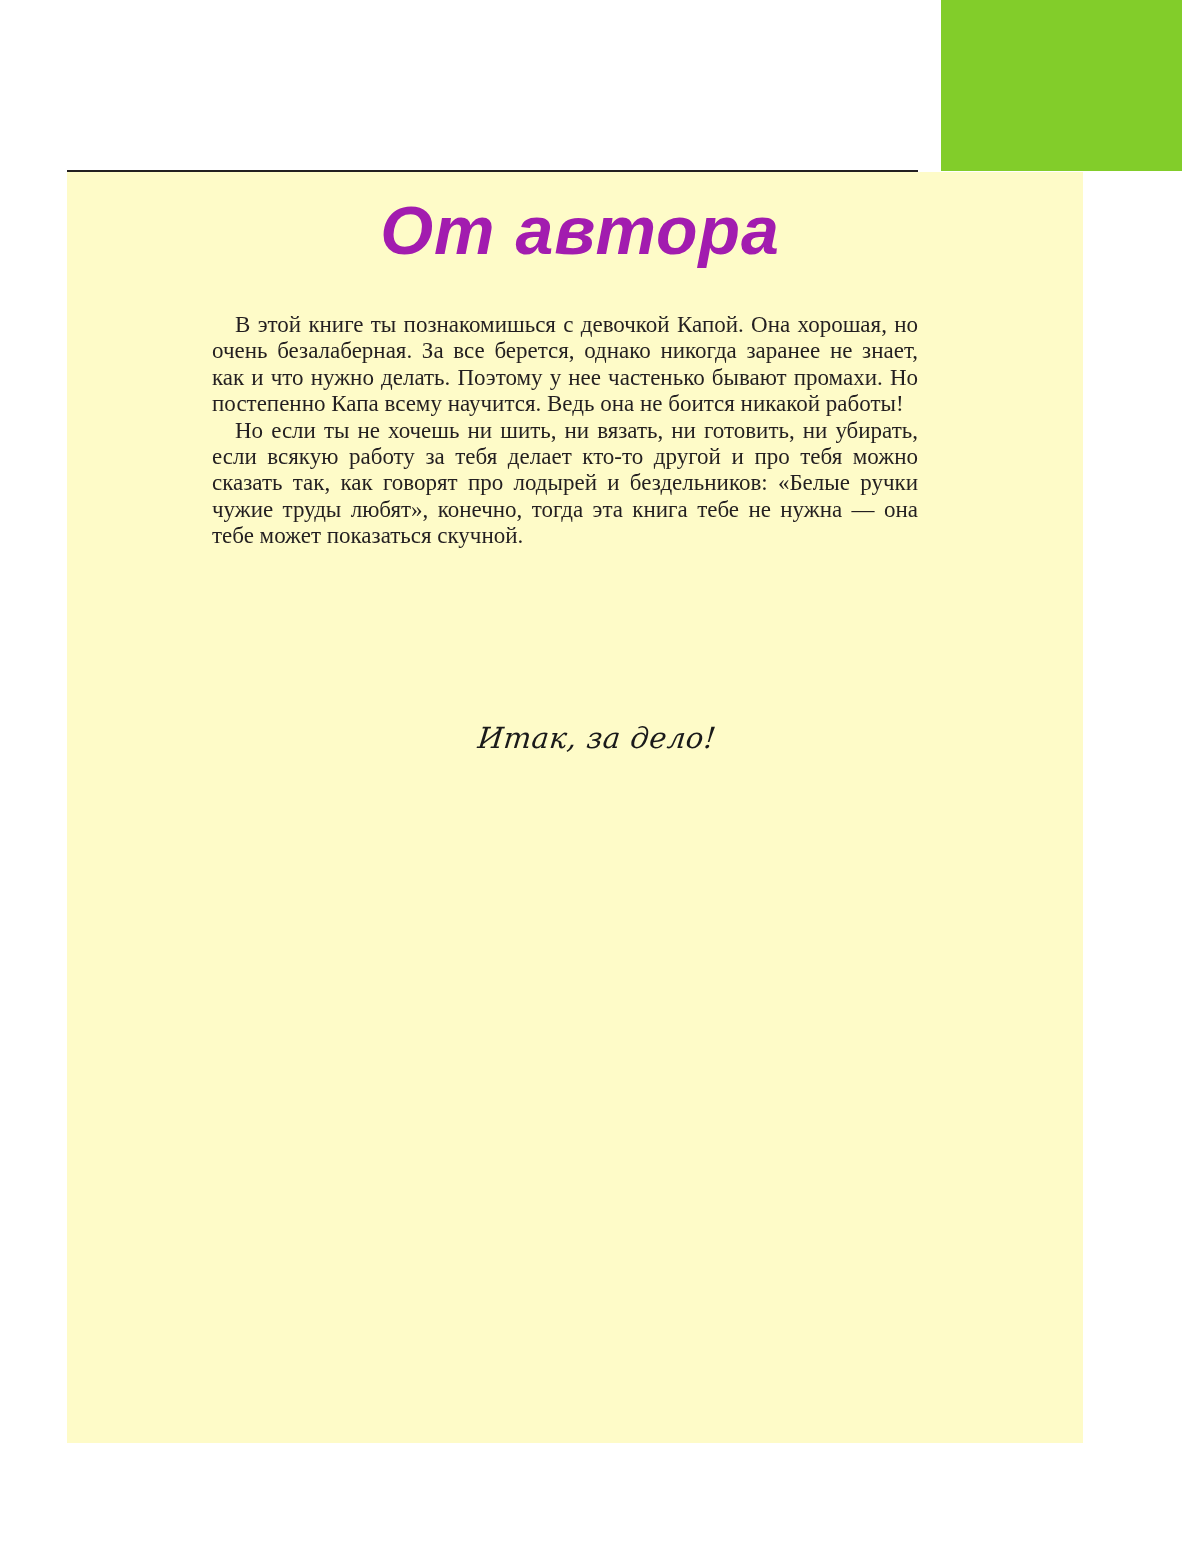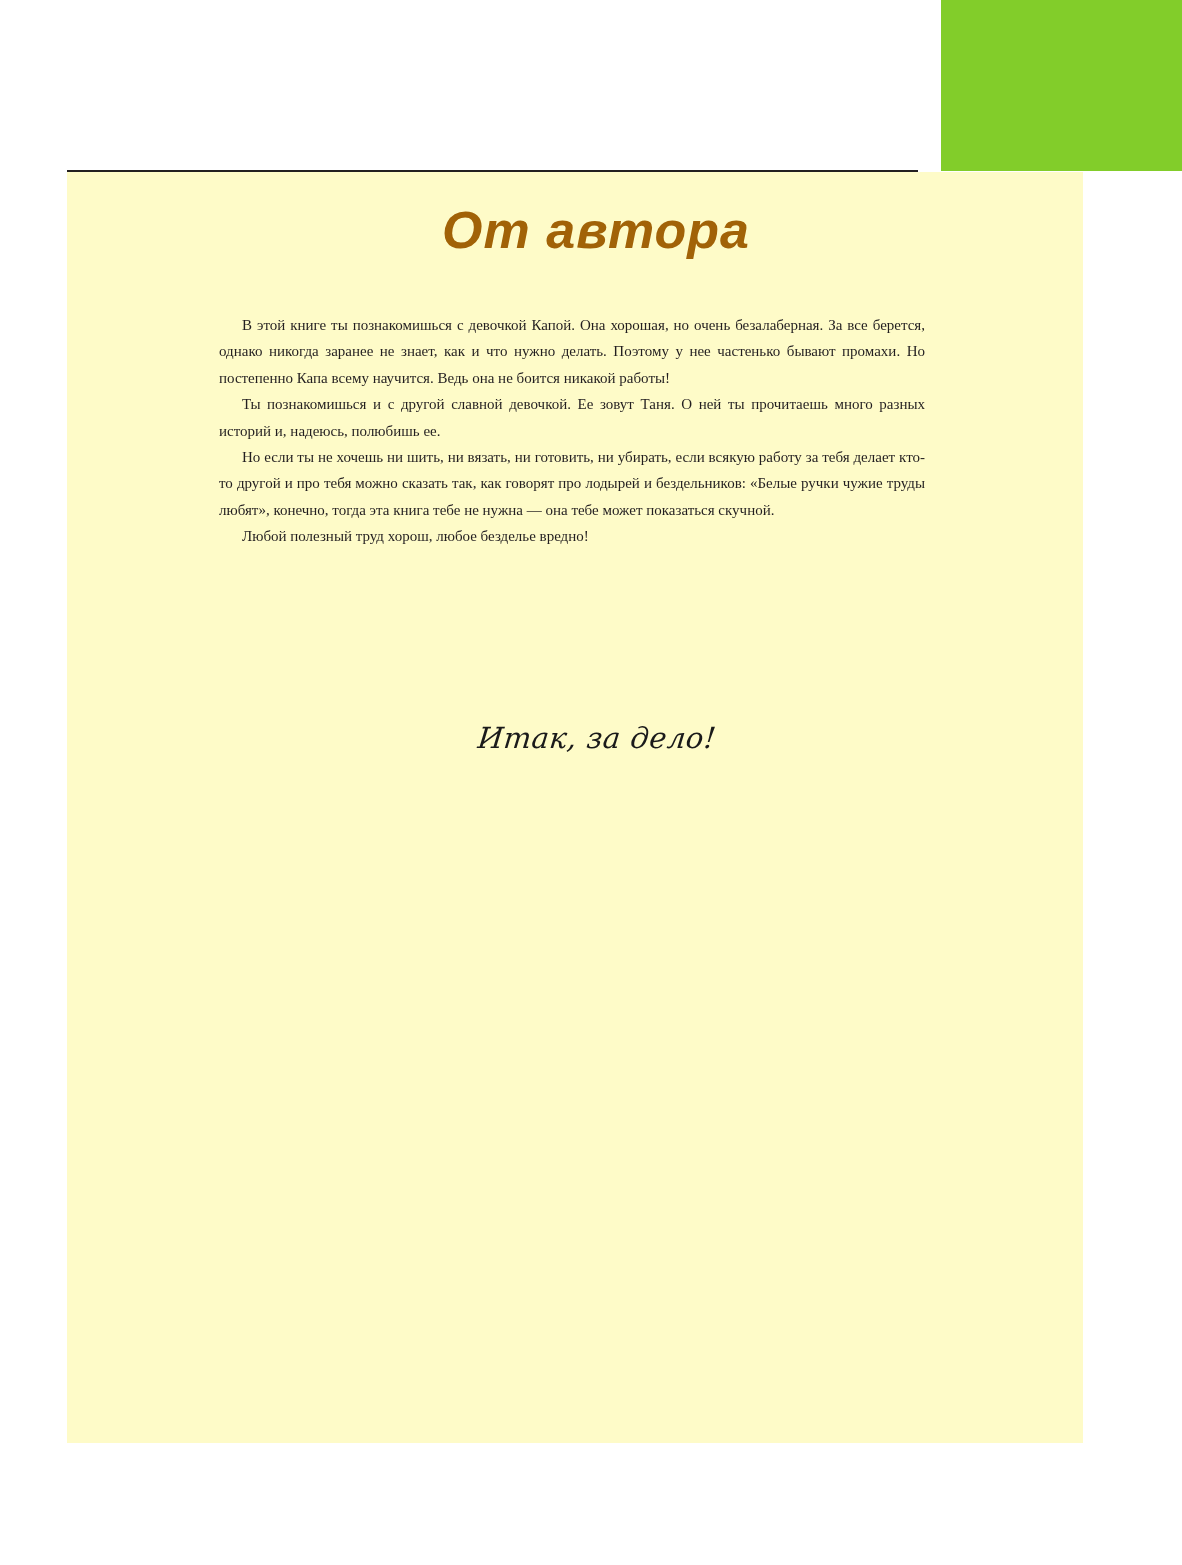--- a/index.html
+++ b/index.html
@@ -30,39 +30,39 @@
     .panel {
       position: absolute;
       left: 67px;
       top: 172px;
       width: 1016px;
       height: 1271px;
       background: #fefbc8;
     }
     .title {
       position: absolute;
-      left: 16px;
+      left: 0;
       top: 190px;
       width: 1160px;
       text-align: center;
       font-family: "Liberation Sans", "DejaVu Sans", sans-serif;
       font-weight: bold;
       font-style: italic;
-      font-size: 52px;
+      font-size: 68px;
       line-height: 80px;
-      color: #a16207;
+      color: #a21caf;
       letter-spacing: 1px;
     }
     .body-text {
       position: absolute;
-      left: 219px;
+      left: 212px;
       top: 312px;
       width: 706px;
       font-family: "Liberation Serif", "DejaVu Serif", serif;
-      font-size: 15px;
+      font-size: 23px;
       line-height: 26.4px;
       color: #231f20;
       text-align: justify;
     }
     .body-text p {
       margin: 0;
       text-indent: 23px;
     }
     .signature {
       position: absolute;
@@ -85,18 +85,16 @@
 </div>
 
 <div class="top-rule"></div>
 
 <div class="panel"></div>
 
 <h1 class="title" style="margin:0;">От автора</h1>
 
 <div class="body-text">
   <p>В этой книге ты познакомишься с девочкой Капой. Она хорошая, но очень безалаберная. За все берется, однако никогда заранее не знает, как и что нужно делать. Поэтому у нее частенько бывают промахи. Но постепенно Капа всему научится. Ведь она не боится никакой работы!</p>
-  <p>Ты познакомишься и с другой славной девочкой. Ее зовут Таня. О ней ты прочитаешь много разных историй и, надеюсь, полюбишь ее.</p>
   <p>Но если ты не хочешь ни шить, ни вязать, ни готовить, ни убирать, если всякую работу за тебя делает кто-то другой и про тебя можно сказать так, как говорят про лодырей и бездельников: «Белые ручки чужие труды любят», конечно, тогда эта книга тебе не нужна — она тебе может показаться скуч­ной.</p>
-  <p>Любой полезный труд хорош, любое безделье вредно!</p>
 </div>
 
 <div class="signature">Итак, за дело!</div>
 
 </body></html>

